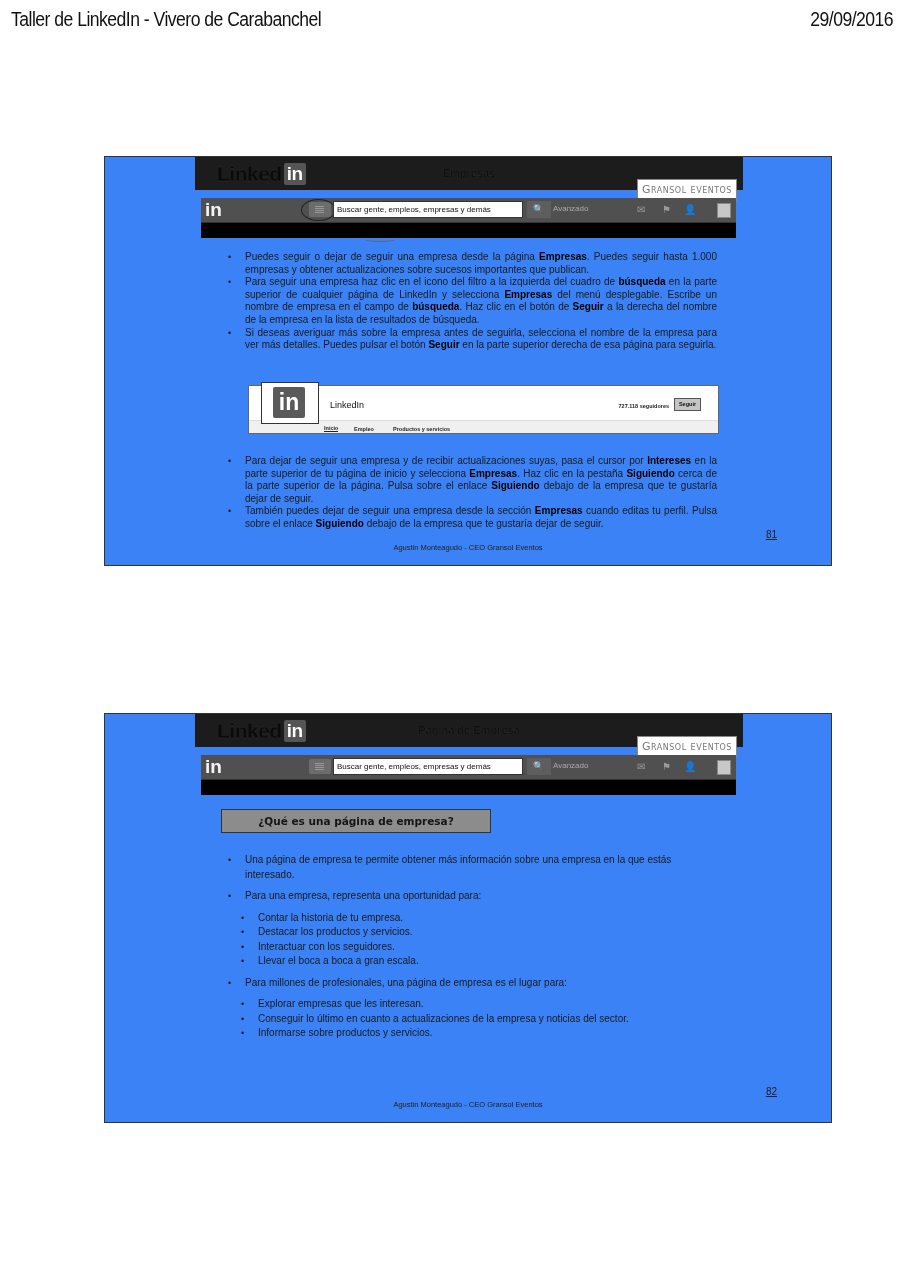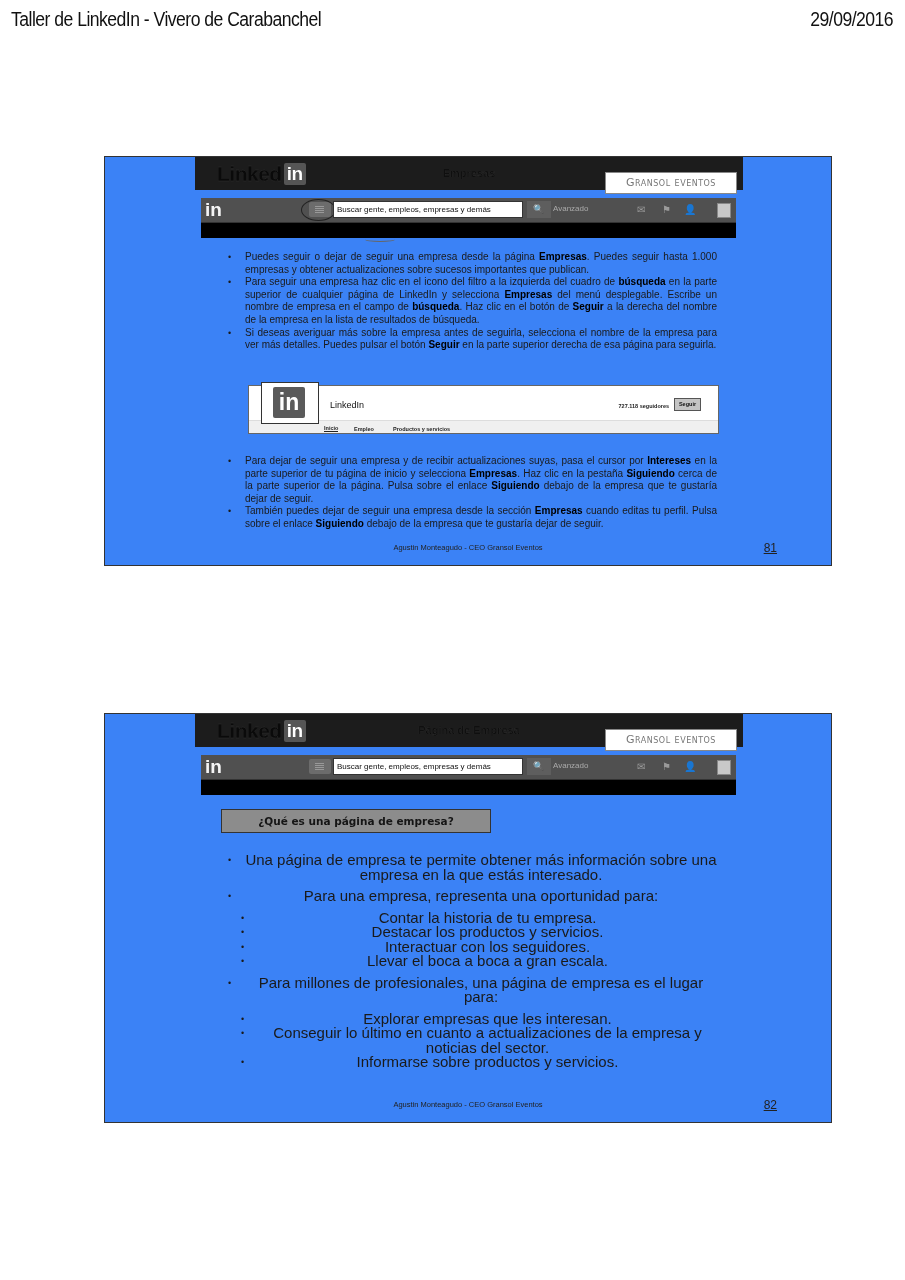--- a/index.html
+++ b/index.html
@@ -39,21 +39,21 @@
     .banner .li-word span.txt { color: #0a0a0a; -webkit-text-stroke: 0.3px #333; }
     .banner .li-box {
       display: inline-block; background: #555; color: #fff; padding: 0 3px; margin-left: 2px;
       border-radius: 2px; font-size: 19px; line-height: 22px; vertical-align: 1px;
     }
     .banner .banner-title {
       position: absolute; left: 0; right: 0; top: 10px; text-align: center; font-size: 11px;
       font-weight: bold; color: #0f0f0f; -webkit-text-stroke: 0.2px #3a3a3a;
     }
     .banner .gransol {
-      position: absolute; right: 6px; top: 15px; width: 132px; height: 22px; background: #fff;
+      position: absolute; right: 6px; top: 22px; width: 100px; height: 22px; background: #fff;
       border: 1px solid #888; box-sizing: border-box; font-size: 11px; color: #777;
       text-align: center; line-height: 20px; letter-spacing: 0.5px;
       font-family: "DejaVu Sans", sans-serif; font-variant: small-caps;
     }
 
     
     .navbar {
       position: absolute; left: 96px; top: 41px; width: 535px; height: 40px; background: #000;
     }
     .navbar .nav-strip {
@@ -147,30 +147,30 @@
       position: absolute; bottom: 1px; font-size: 5.5px; font-weight: bold; color: #222;
     }
     .company-card .tab.active { border-bottom: 1px solid #222; }
 
     
     .slide-footer {
       position: absolute; left: 0; right: 0; top: 386px; text-align: center; font-size: 7.5px;
       color: #222;
     }
     .slide-number {
-      position: absolute; right: 54px; top: 384px; font-size: 12px; color: #222; text-decoration: underline;
+      position: absolute; right: 54px; top: 372px; font-size: 10px; color: #222; text-decoration: underline;
     }
 
     
     .section-box {
       position: absolute; left: 116px; top: 95px; width: 270px; height: 24px; background: #8c8c8c;
       border: 1px solid #333; box-sizing: border-box; text-align: center; line-height: 22px;
       font-size: 10.5px; font-weight: bold; color: #151515; font-family: "DejaVu Sans", sans-serif;
     }
-    .s2 .bullets li { font-size: 15px; line-height: 14.5px; text-align: center; }
+    .s2 .bullets li { font-size: 10px; line-height: 14.5px; text-align: left; }
     .s2 .bullets li.sub { padding-left: 33px; }
     .s2 .bullets li.sub::before { left: 16px; }
     .s2 .spacer { height: 7px; }
   </style>
 </head>
 <body>
 
 <div class="page-header">
   <div class="page-title">Taller de LinkedIn - Vivero de Carabanchel</div>
   <div class="page-date">29/09/2016</div>

